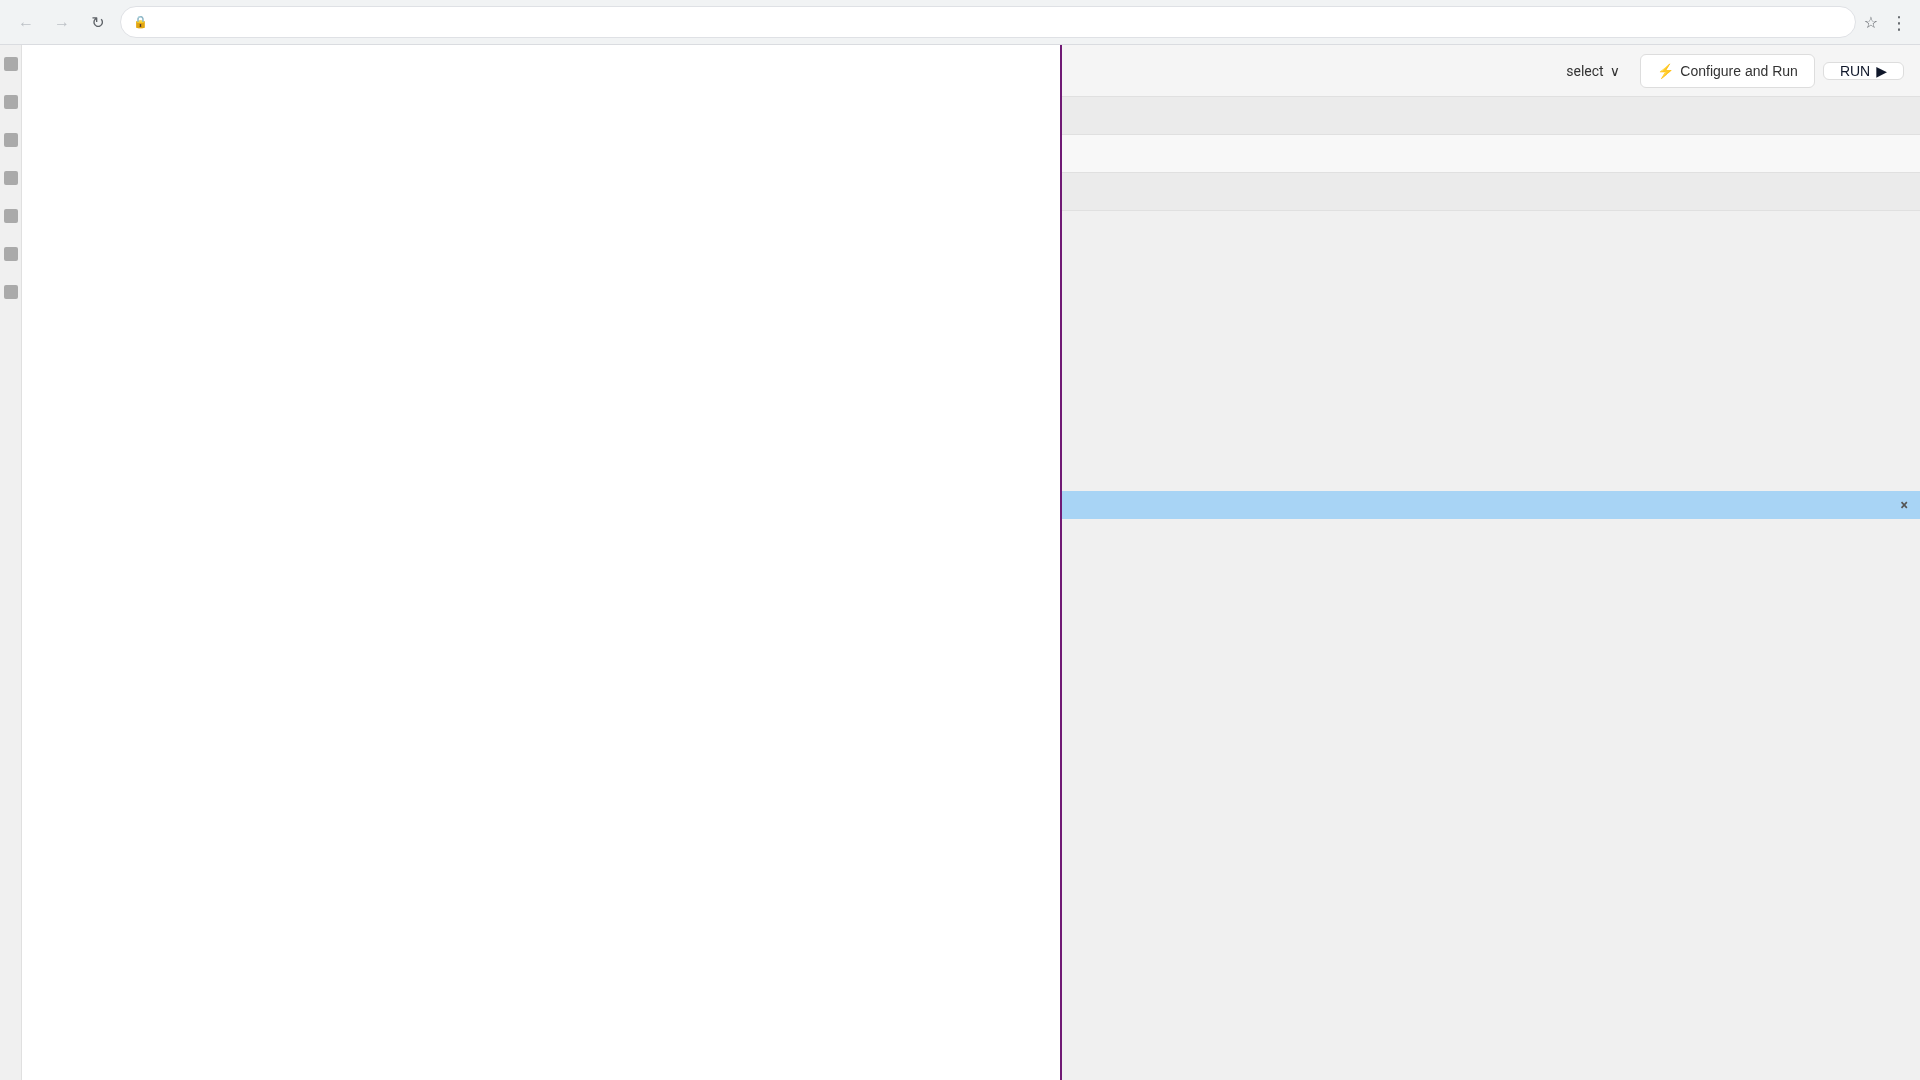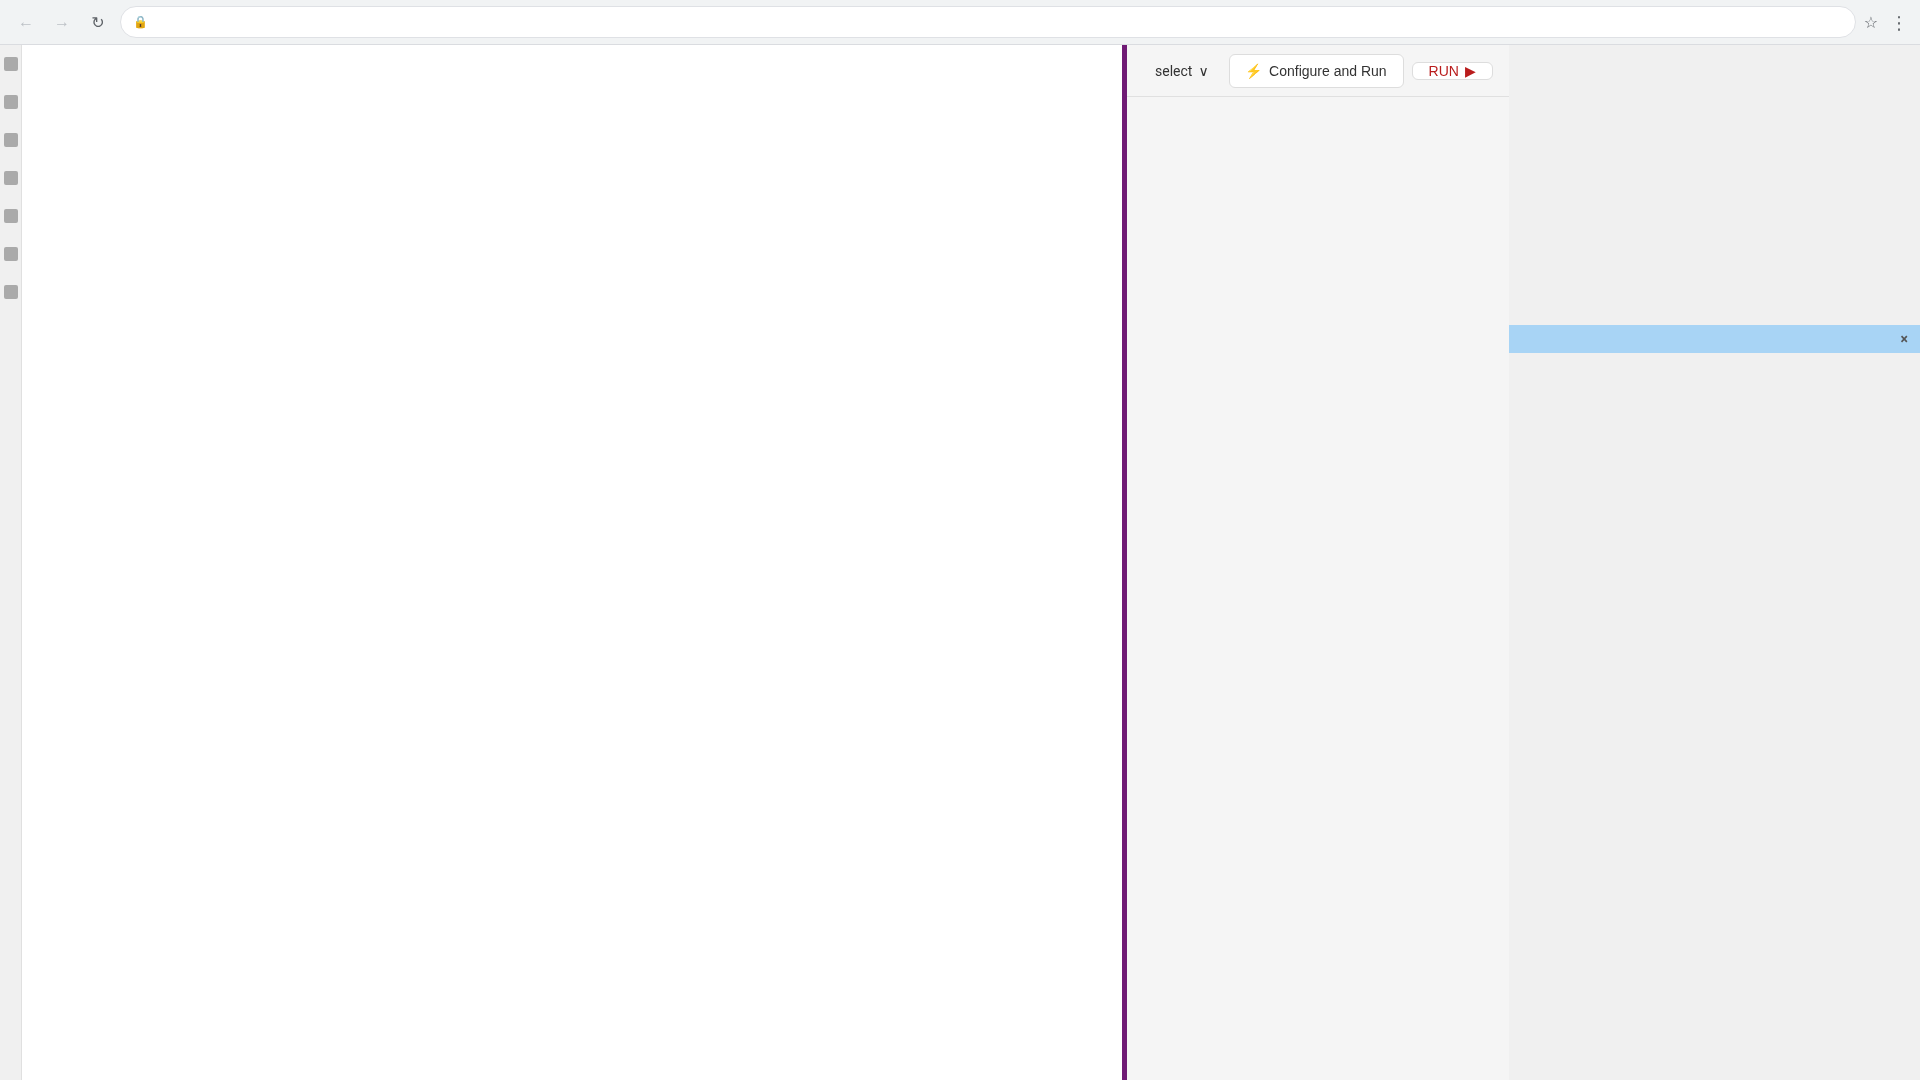--- a/index.html
+++ b/index.html
@@ -116,24 +116,25 @@
 
     
     .canvas-area {
       flex: 1;
       background: #ffffff;
       position: relative;
     }
 
     
     .right-panel {
-      width: 798px;
+      width: 860px;
       background: #f5f5f5;
       display: flex;
-      border-left: 5px solid #701a75;
+      flex-direction: column;
+      border-left: 2px solid #701a75;
     }
 
     
     .right-panel-toolbar {
       height: 52px;
       background: #f5f5f5;
       border-bottom: 1px solid #e0e0e0;
       display: flex;
       align-items: center;
       justify-content: flex-end;
@@ -170,21 +171,21 @@
     .run-btn {
       display: flex;
       align-items: center;
       gap: 6px;
       padding: 0 16px;
       background: #fff;
       border: 1px solid #ddd;
       border-radius: 6px;
       cursor: pointer;
       font-size: 14px;
-      color: #b91c1c;
+      color: #0f172a;
       font-weight: 500;
     }
 
     
     .panel-section {
       height: 38px;
       background: #ebebeb;
       border-bottom: 1px solid #e0e0e0;
     }
 

